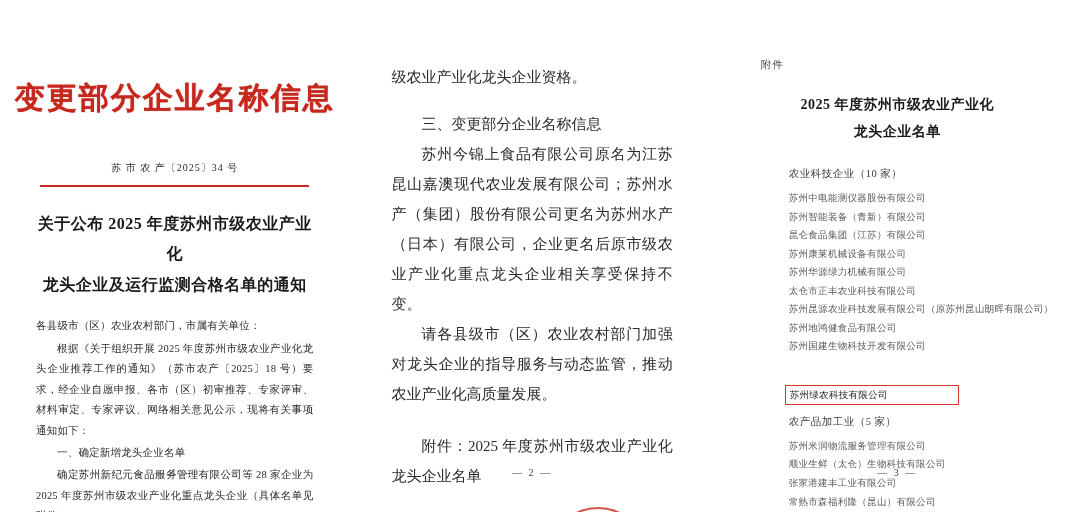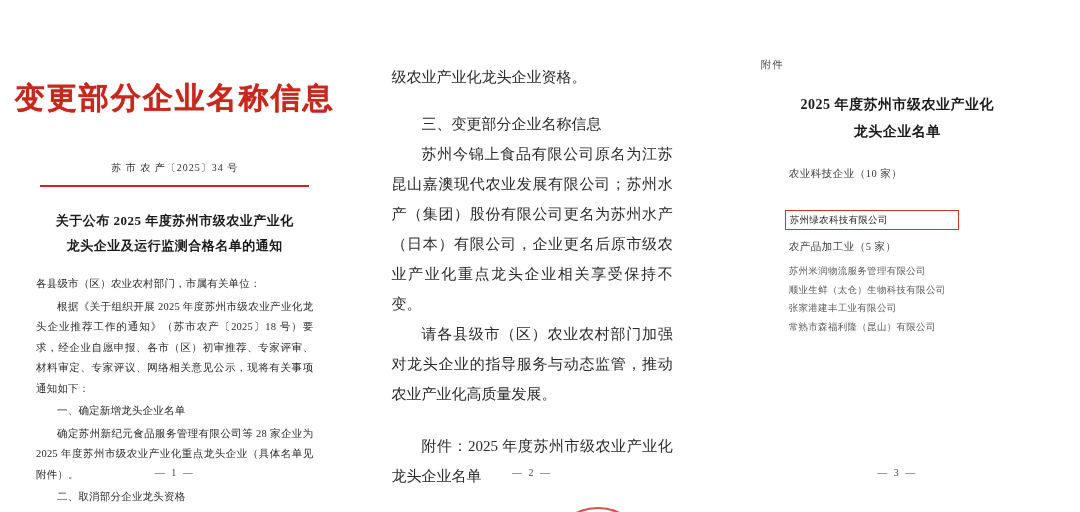--- a/index.html
+++ b/index.html
@@ -60,21 +60,21 @@
     margin-top: 42px;
     letter-spacing: 1px;
   }
   .red-rule {
     height: 2px;
     background: #c6281e;
     margin: 10px 40px 0 40px;
   }
   .doc-subject {
     text-align: center;
-    font-size: 13px;
+    font-size: 16px;
     font-weight: bold;
     color: #1a1a1a;
     line-height: 1.9;
     margin: 22px 36px 0 36px;
     letter-spacing: 0.5px;
   }
   .body-text {
     margin: 16px 36px 0 36px;
     font-size: 10.5px;
     color: #2a2a2a;
@@ -265,20 +265,31 @@
 
   <div class="page page-3">
     <div class="page-inner">
       <div class="p3-attach-label">附件</div>
       <div class="p3-title">
         <div>2025 年度苏州市级农业产业化</div>
         <div>龙头企业名单</div>
       </div>
 
       <div class="p3-section">农业科技企业（10 家）</div>
+      <ul class="p3-list">
+        <li>苏州中电能测仪器股份有限公司</li>
+        <li>苏州智能装备（青新）有限公司</li>
+        <li>昆仑食品集团（江苏）有限公司</li>
+        <li>苏州康莱机械设备有限公司</li>
+        <li>苏州华源绿力机械有限公司</li>
+        <li>太仓市正丰农业科技有限公司</li>
+        <li>苏州昆源农业科技发展有限公司（原苏州昆山朗晖有限公司）</li>
+        <li>苏州地鸿健食品有限公司</li>
+        <li>苏州国建生物科技开发有限公司</li>
+      </ul>
       <div class="highlight-row">
         <span class="p3-list"><span></span></span>
       </div>
       <ul class="p3-list">
         <li class="highlight">苏州绿农科技有限公司</li>
       </ul>
 
       <div class="p3-section second">农产品加工业（5 家）</div>
       <ul class="p3-list">
         <li>苏州米润物流服务管理有限公司</li>

